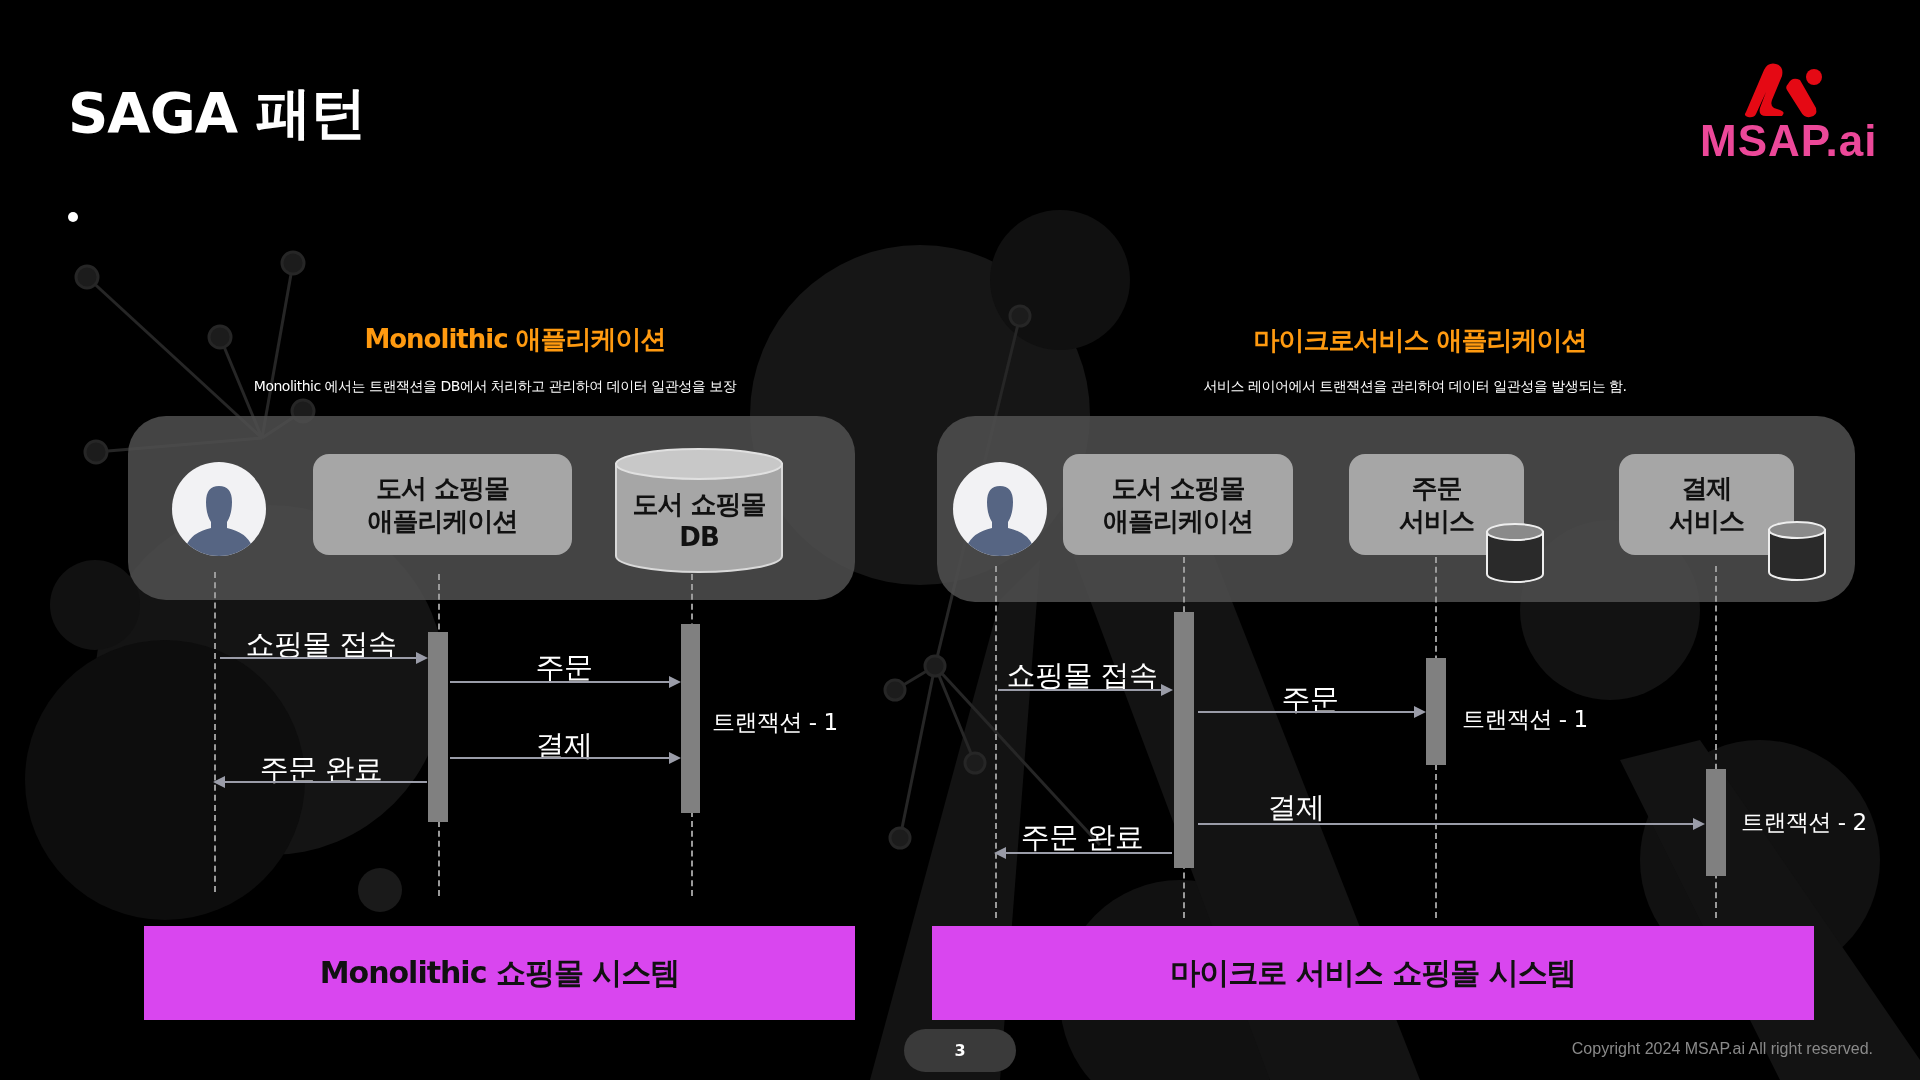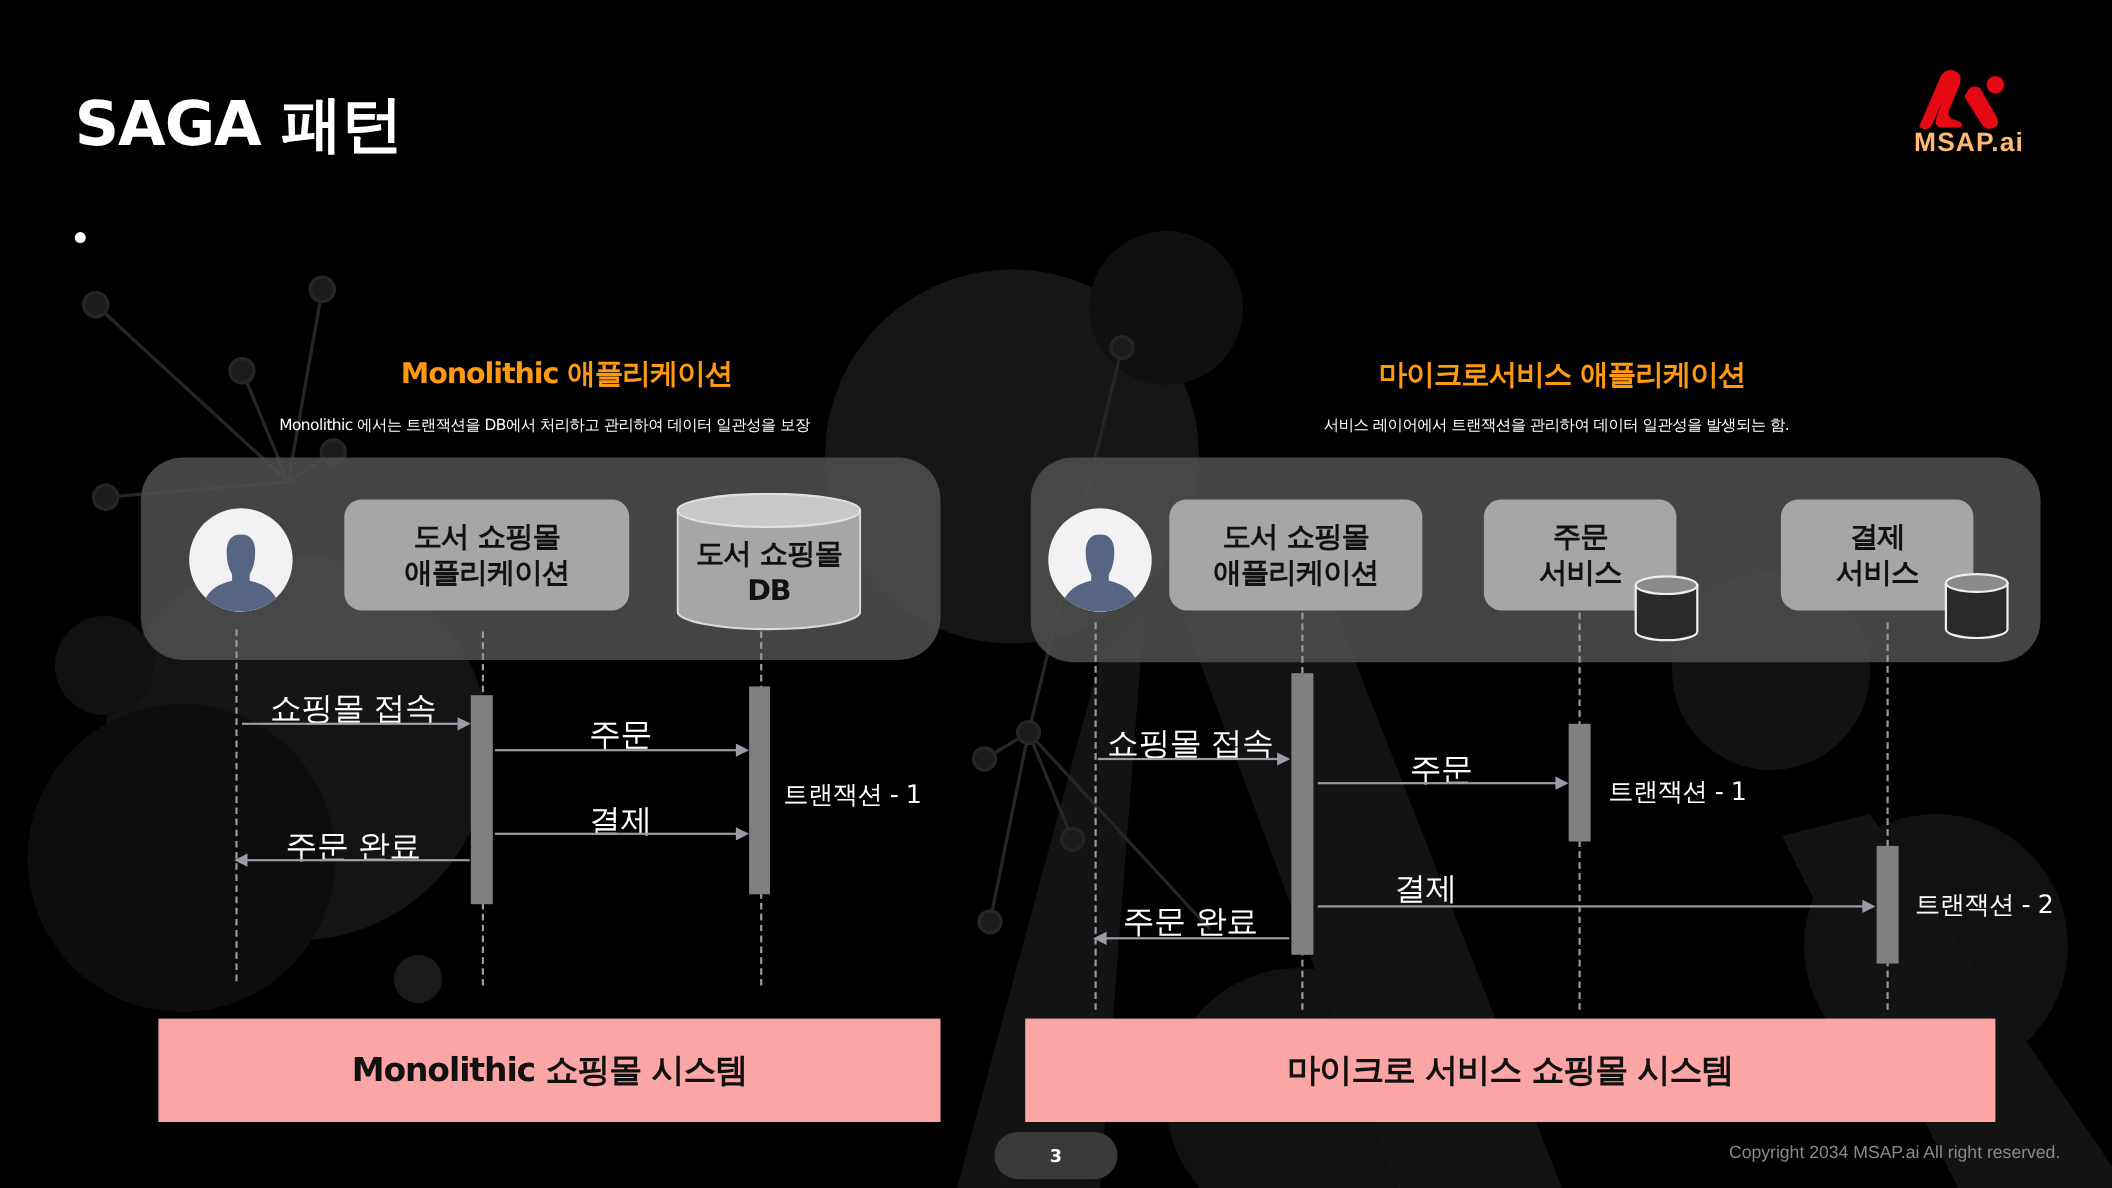--- a/index.html
+++ b/index.html
@@ -2,36 +2,36 @@
 <html><head>
 <meta charset="utf-8">
 <style>
   html, body { margin:0; padding:0; }
   body { width:1920px; height:1080px; background:#000; position:relative; overflow:hidden;
          font-family:"DejaVu Sans","Liberation Sans",sans-serif; color:#fff; }
   .abs { position:absolute; }
   #bg { position:absolute; left:0; top:0; width:1920px; height:1080px; }
   .title { left:68px; top:76px; font-size:56px; font-weight:bold; letter-spacing:-1px; }
   .logo { left:1700px; top:60px; width:180px; height:95px; }
-  .logo-text { position:absolute; left:0; top:56px; width:180px; text-align:center; font-family:"Liberation Sans",sans-serif; font-weight:bold; font-size:24px; letter-spacing:1px; color:#fdba74; }
+  .logo-text { position:absolute; left:0; top:56px; width:180px; text-align:left; font-family:"Liberation Sans",sans-serif; font-weight:bold; font-size:44px; letter-spacing:1px; color:#ec4899; }
   .bullet { left:68px; top:198px; font-size:36px; letter-spacing:-1px; white-space:nowrap; }
   .bullet .dot { display:inline-block; width:10px; height:10px; background:#fff; border-radius:50%; margin-right:26px; vertical-align:middle; position:relative; top:-4px; }
   .sec-title { font-size:26px; font-weight:bold; color:#ff9a10; text-align:center; letter-spacing:-1px; white-space:nowrap; }
   .sec-desc { font-size:14px; text-align:center; white-space:nowrap; letter-spacing:-0.5px; }
   .panel { background:rgba(80,80,80,0.85); border-radius:38px; }
   .avatar { width:94px; height:94px; border-radius:50%; background:#f2f2f4; overflow:hidden; }
   .box { background:#a6a6a6; border-radius:16px; color:#111; font-weight:bold; font-size:26px; display:flex; align-items:center; justify-content:center; text-align:center; line-height:1.25; letter-spacing:-1px; }
   .lifeline { width:0; border-left:2px dashed #9a9a9a; }
   .actbar { background:#808080; }
   .msg { font-size:29px; white-space:nowrap; letter-spacing:-0.5px; text-align:center; }
   .tx { font-size:23px; white-space:nowrap; letter-spacing:-0.5px; }
   .arrow { height:0; border-top:2px solid #9a9ca8; }
   .arrow.right::after { content:""; position:absolute; right:-2px; top:-7px; border-left:12px solid #9a9ca8; border-top:6px solid transparent; border-bottom:6px solid transparent; }
   .arrow.left::before { content:""; position:absolute; left:-2px; top:-7px; border-right:12px solid #9a9ca8; border-top:6px solid transparent; border-bottom:6px solid transparent; }
-  .label-box { background:#fca5a5; color:#111; font-weight:bold; font-size:30px; display:flex; align-items:center; justify-content:center; letter-spacing:-1px; }
+  .label-box { background:#d946ef; color:#111; font-weight:bold; font-size:30px; display:flex; align-items:center; justify-content:center; letter-spacing:-1px; }
   .page-pill { left:904px; top:1029px; width:112px; height:43px; border-radius:22px; background:#3a3a3a; display:flex; align-items:center; justify-content:center; font-size:16px; font-weight:bold; }
   .copyright { right:47px; top:1040px; font-size:16px; color:#8a8a8a; font-family:"Liberation Sans",sans-serif; }
 </style>
 </head>
 <body>
 
 <svg id="bg" viewBox="0 0 1920 1080">
   <g fill="#141414">
     <circle cx="270" cy="680" r="175"></circle>
     <circle cx="165" cy="780" r="140" fill="#0d0d0d"></circle>
@@ -199,13 +199,13 @@
 
 <div class="abs msg" style="left:995px; top:818px; width:174px;">주문 완료</div>
 <div class="abs arrow left" style="left:996px; top:852px; width:176px;"></div>
 
 <div class="abs tx" style="left:1462px; top:704px;">트랜잭션 - 1</div>
 <div class="abs tx" style="left:1741px; top:807px;">트랜잭션 - 2</div>
 
 <div class="abs label-box" style="left:932px; top:926px; width:882px; height:94px;">마이크로 서비스 쇼핑몰 시스템</div>
 
 <div class="abs page-pill">3</div>
-<div class="abs copyright">Copyright 2034 MSAP.ai All right reserved.</div>
+<div class="abs copyright">Copyright 2024 MSAP.ai All right reserved.</div>
 
 </body></html>

